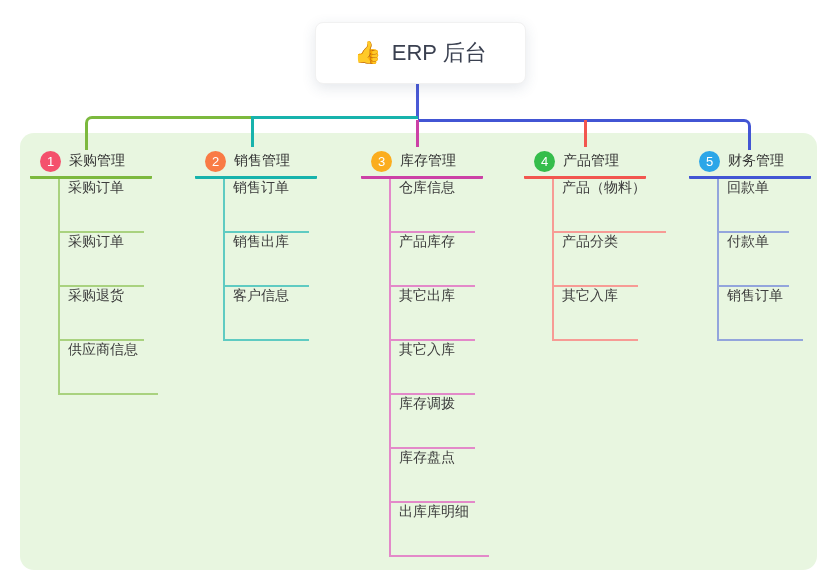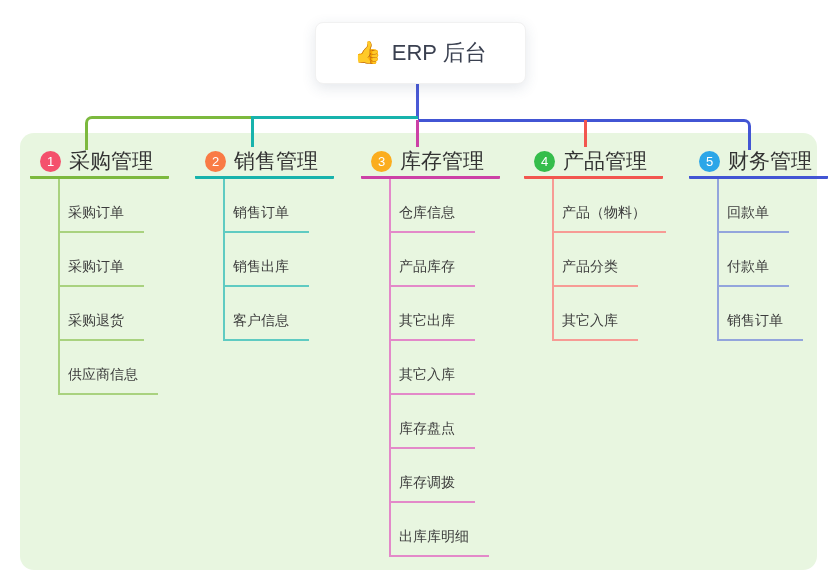--- a/index.html
+++ b/index.html
@@ -29,23 +29,23 @@
   .drop-magenta{left:416px;top:120px;width:3px;height:27px;background:var(--c,#cc41a6);}
   .drop-red{left:584px;top:120px;width:3px;height:27px;background:var(--c,#f2564f);}
 
   
   .branch{position:absolute;top:146px;}
   .b1{left:30px}.b2{left:195px}.b3{left:361px}.b4{left:524px}.b5{left:689px}
   .topic{height:30px;display:flex;align-items:center;gap:8px;width:max-content;min-width:96px;
     padding:0 16px 0 10px;border-bottom:3px solid var(--c,#888);border-radius:1px;}
   .badge{width:21px;height:21px;border-radius:50%;background:var(--badge,#999);color:#fff;
     font-size:13px;line-height:1;display:flex;align-items:center;justify-content:center;flex:0 0 21px;}
-  .title{font-size:21px;color:#333;white-space:nowrap;}
+  .title{font-size:14px;color:#333;white-space:nowrap;}
   .children{margin-left:28px;border-left:2px solid var(--cl,#bbb);width:max-content;}
-  .child{height:54px;display:flex;align-items:flex-end;}
+  .child{height:54px;display:flex;}
   .child-label{font-size:14px;color:#3c3c3c;white-space:nowrap;
     padding:0 20px 9px 8px;border-bottom:2px solid var(--cl,#bbb);}
 </style>
 </head>
 <body>
 
 <div class="stage">
 
   <div class="panel" style="background: rgb(232, 246, 224);"></div>
 
@@ -113,24 +113,24 @@
         <div class="child">
         <span class="child-label">产品库存</span>
       </div>
         <div class="child">
         <span class="child-label">其它出库</span>
       </div>
         <div class="child">
         <span class="child-label">其它入库</span>
       </div>
         <div class="child">
-        <span class="child-label">库存盘点</span>
+        <span class="child-label">库存调拨</span>
       </div>
         <div class="child">
-        <span class="child-label">库存调拨</span>
+        <span class="child-label">库存盘点</span>
       </div>
         <div class="child">
         <span class="child-label">出库库明细</span>
       </div>
       </div>
   </div>
 
   <div class="branch b4" style="--c: #F2564F; --cl: #F79B95; --badge: #35BD4B;">
     <div class="topic">
       <span class="badge">4</span>

